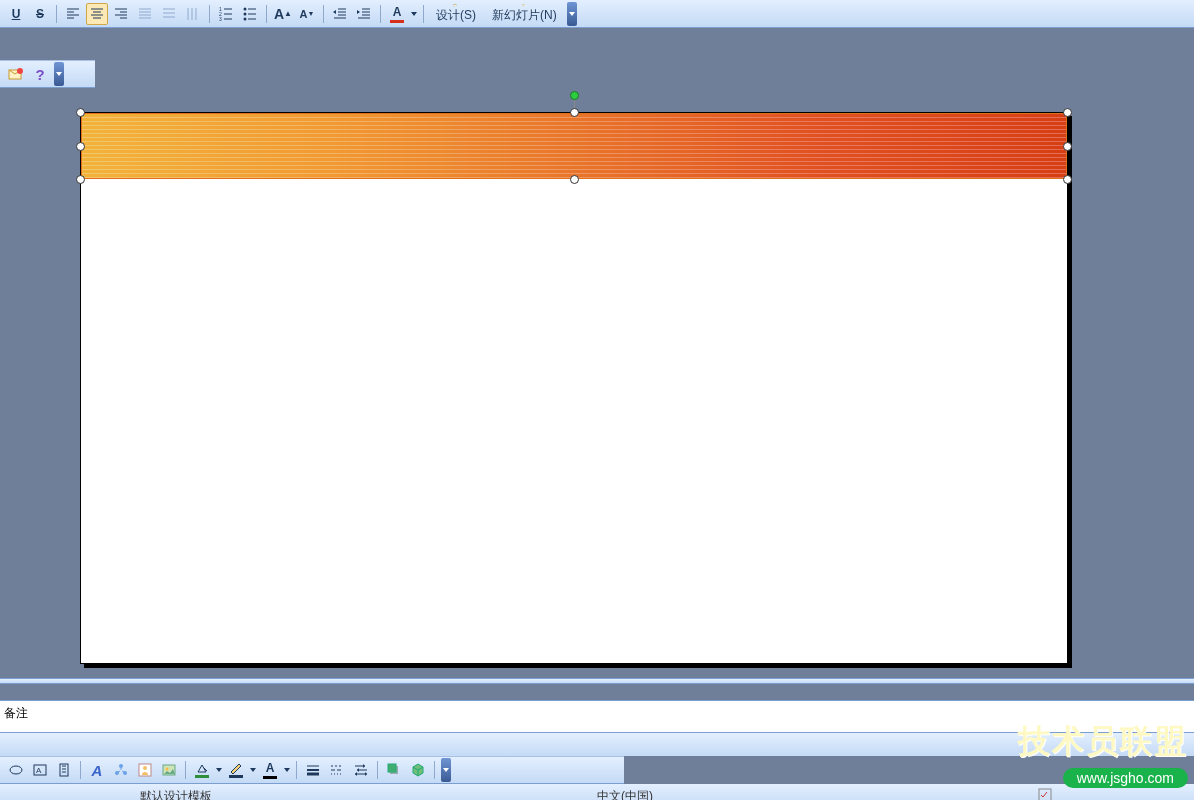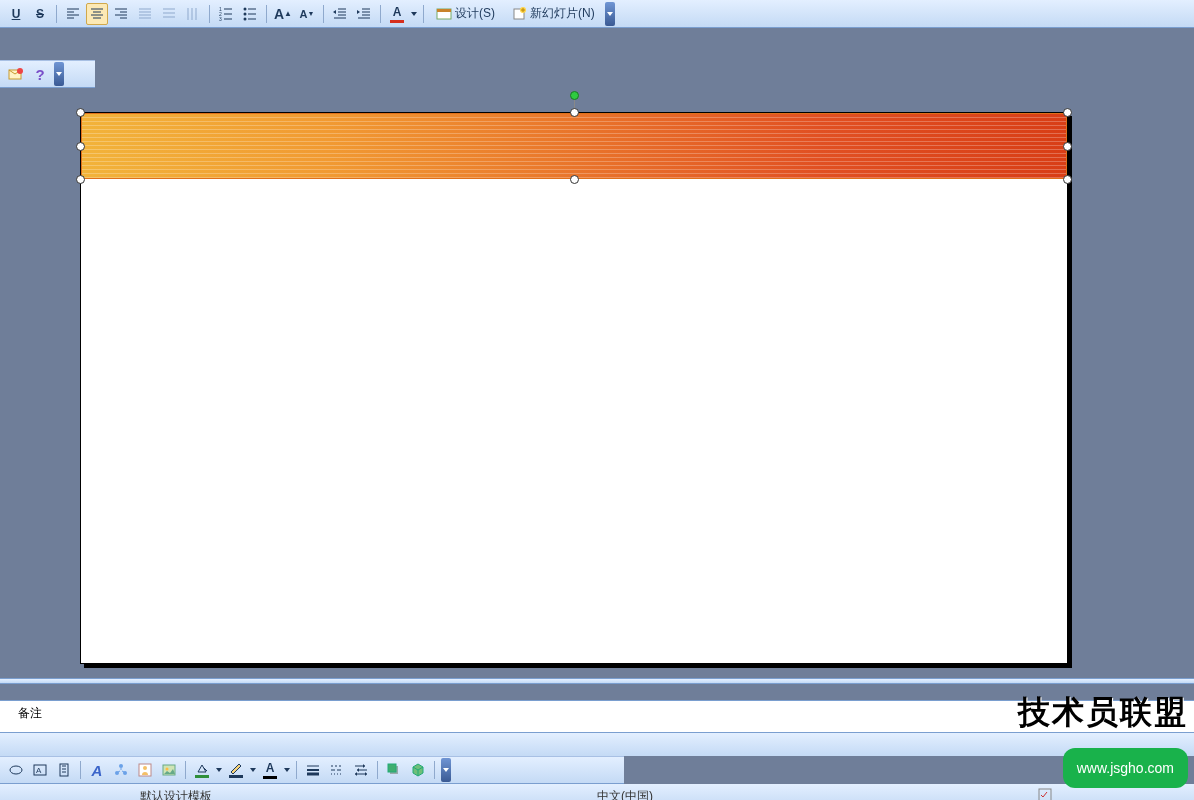--- a/index.html
+++ b/index.html
@@ -25,20 +25,21 @@
 }
 .tb-btn.active { background: #fce9b5; border-color: #d0a84c; }
 .sep { width: 1px; height: 18px; background: #8fa9cd; margin: 0 4px; }
 .tb-lbl-btn {
   height: 22px; padding: 0 6px;
   display: flex; align-items: center;
   border: 1px solid transparent;
   border-radius: 2px; cursor: pointer;
   color: #1e395b;
   margin: 0 1px;
+  flex-direction: column;
 }
 .toolbar-end {
   width: 10px; height: 24px;
   background: linear-gradient(#6f95d4, #3a5a94);
   border-radius: 2px;
   cursor: pointer;
   display: flex; align-items: center; justify-content: center;
   margin-left: 2px;
 }
 .toolbar-end::after { content: ""; border-left: 3px solid transparent; border-right: 3px solid transparent; border-top: 4px solid #fff; }
@@ -97,21 +98,21 @@
   width: 1px; height: 10px;
   background: #888;
 }
 
 .notes-area {
   position: absolute;
   top: 700px; left: 0; right: 0;
   height: 32px;
   background: #fff;
   border-top: 1px solid #7a9ecf;
-  padding: 4px 18px;
+  padding: 4px 4px;
   color: #000;
 }
 
 .toolbar3 {
   position: absolute;
   top: 756px; left: 0;
   height: 28px;
   background: linear-gradient(#e3efff 0%, #c4daf5 100%);
   display: flex; align-items: center;
   padding: 0 4px;
@@ -128,22 +129,22 @@
   padding: 0 140px;
   color: #333;
   justify-content: space-between;
 }
 
 .watermark {
   position: absolute;
   right: 6px; bottom: 12px;
   text-align: right;
 }
-.wm-top { font-size: 32px; font-weight: bold; color: #000000; letter-spacing: 2px; text-shadow: 1px 1px 0 #fff; }
-.wm-bot { display:inline-block; margin-top:13px; background: #19b24b; color: #fff; font-size: 14px; padding: 12px 14px; border-radius: 12px; }
+.wm-top { font-size: 32px; font-weight: bold; color: #fef9c3; letter-spacing: 2px; text-shadow: 1px 1px 0 #fff; }
+.wm-bot { display:inline-block; margin-top:4px; background: #19b24b; color: #fff; font-size: 14px; padding: 2px 14px; border-radius: 12px; }
 
 .dd { width:8px; display:inline-flex; align-items:center; justify-content:center; }
 .dd::after{ content:""; border-left:3px solid transparent; border-right:3px solid transparent; border-top:4px solid #1e395b;}
 
 .icon-svg { width:16px; height:16px; display:block; }
 .color-bar { height:3px; width:14px; margin-top:1px;}
 .stack { display:flex; flex-direction:column; align-items:center;}
 </style>
 </head>
 <body>

